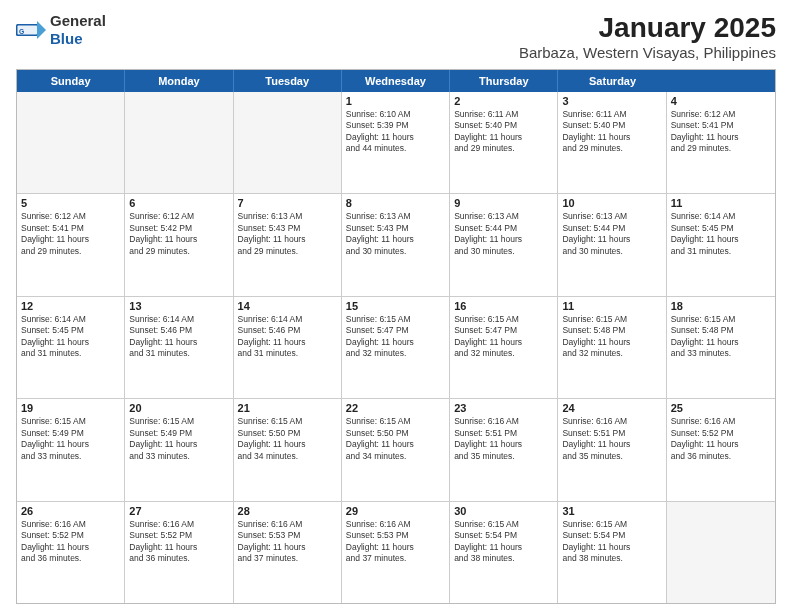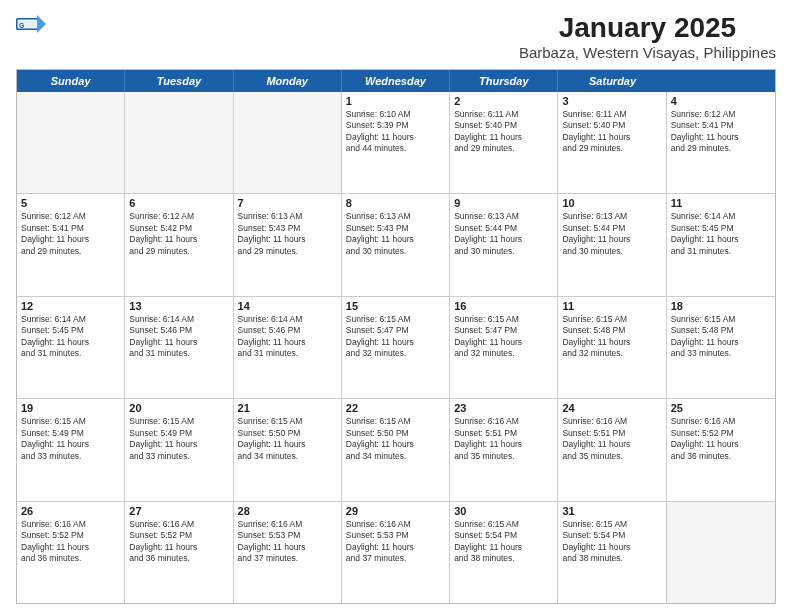--- a/index.html
+++ b/index.html
@@ -26,42 +26,41 @@
     .logo {
       display: flex;
       align-items: center;
       gap: 4px;
     }
     .logo-icon {
       width: 30px;
       height: 24px;
     }
     .title-area {
-      text-align: center;
+      text-align: right;
     }
     .calendar-title {
       font-size: 28px;
       font-weight: bold;
       color: #222;
     }
     .calendar-subtitle {
       font-size: 15px;
       color: #444;
     }
     .calendar {
       flex: 1;
       display: flex;
       flex-direction: column;
       border: 1px solid #bbb;
     }
     .cal-header {
       display: grid;
       grid-template-columns: repeat(7, 1fr);
       background: #1a5fa8;
-      font-style: italic;
     }
     .cal-header-cell {
       color: #fff;
       font-size: 11px;
       font-weight: bold;
       padding: 5px 4px;
       text-align: center;
       border-right: 1px solid #3a7fc8;
     }
     .cal-header-cell:last-child {
@@ -114,32 +113,36 @@
 
 <div class="page">
   <div class="top-area">
     <div class="logo">
       <svg class="logo-icon" viewBox="0 0 40 32">
         <rect x="0" y="8" width="30" height="16" rx="2" fill="#1a5fa8"></rect>
         <polygon points="28,4 40,16 28,28" fill="#4a9fd4"></polygon>
         <rect x="2" y="10" width="26" height="12" rx="1" fill="#e8f0fa"></rect>
         <text x="4" y="21" font-size="9" font-weight="bold" fill="#1a5fa8">G</text>
       </svg>
+      <div>
+        <span style="font-size:15px;font-weight:bold;color:#333;">General</span><br>
+        <span style="font-size:15px;font-weight:bold;color:#1a5fa8;">Blue</span>
+      </div>
     </div>
     <div class="title-area">
       <div class="calendar-title">January 2025</div>
       <div class="calendar-subtitle">Barbaza, Western Visayas, Philippines</div>
     </div>
   </div>
 
   <div class="calendar">
     <div class="cal-header">
     <div class="cal-header-cell">Sunday</div>
+        <div class="cal-header-cell">Monday</div>
         <div class="cal-header-cell">Tuesday</div>
-        <div class="cal-header-cell">Monday</div>
         <div class="cal-header-cell">Wednesday</div>
         <div class="cal-header-cell">Thursday</div>
         <div class="cal-header-cell">Saturday</div>
       </div>
     <div class="cal-body">
     <div class="cal-week">
           <div class="cal-cell empty"></div>
           <div class="cal-cell empty"></div>
           <div class="cal-cell empty"></div>
           <div class="cal-cell">

